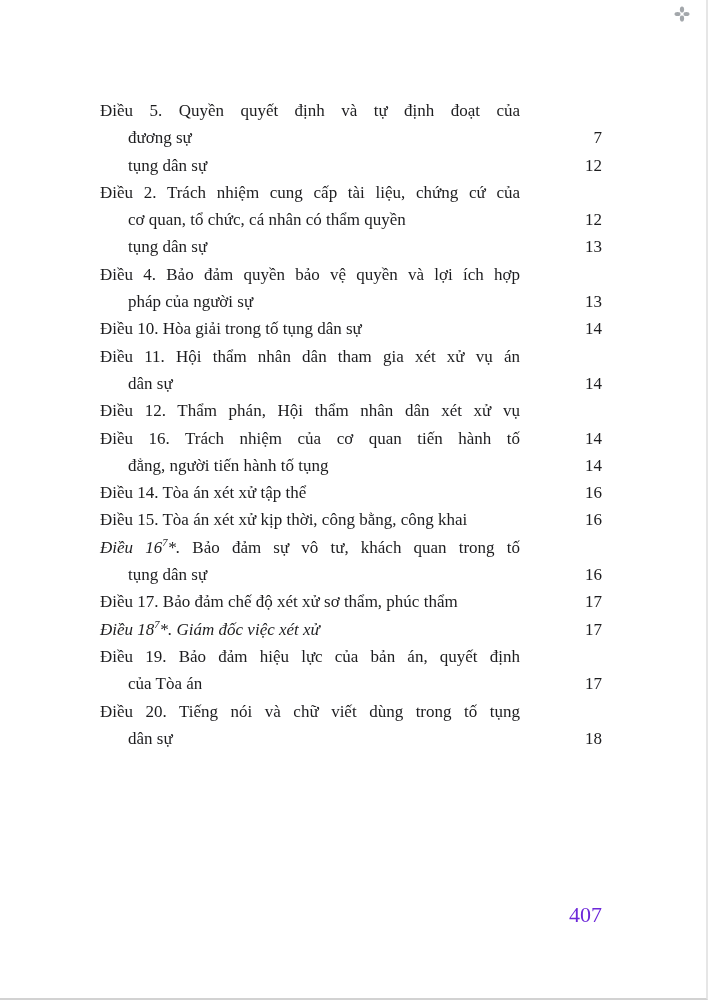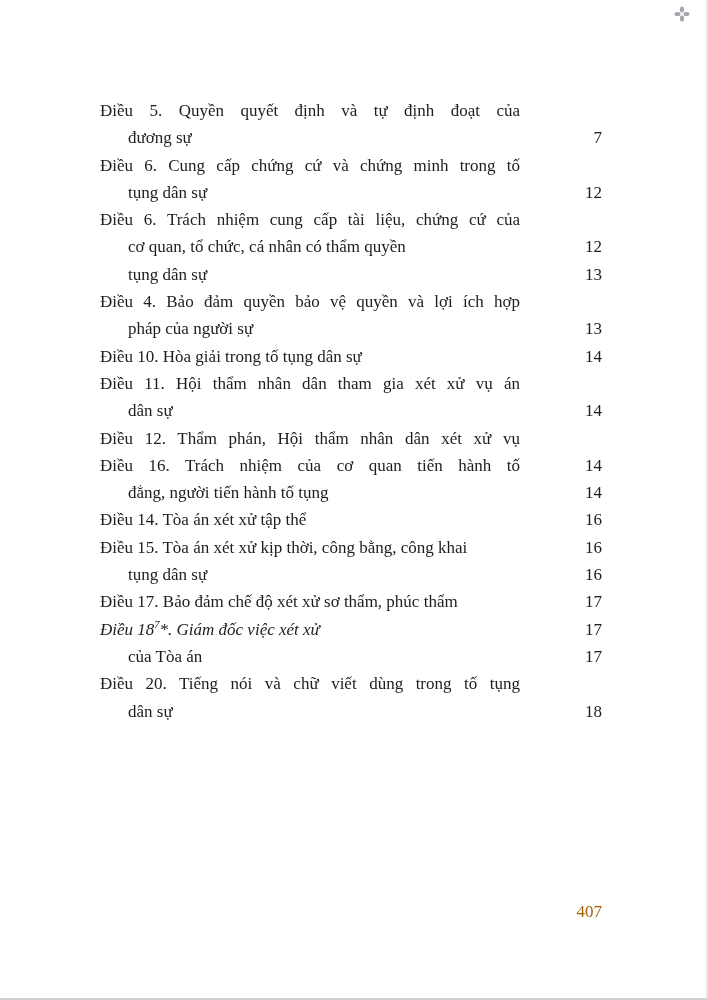--- a/index.html
+++ b/index.html
@@ -44,22 +44,22 @@
     font-style: normal;
   }
   .italic { font-style: italic; }
   sup { font-size: 10.5px; line-height: 0; vertical-align: super; }
   .footer-page {
     position: absolute;
     top: 902px;
     left: 100px;
     width: 502px;
     text-align: right;
-    font-size: 17px;
-    color: #a16207;
+    font-size: 22px;
+    color: #6d28d9;
   }
 </style>
 </head>
 <body>
 
 <div class="ornament">
   <svg width="16" height="16" viewBox="0 0 16 16" aria-hidden="true">
     <g fill="#a3a7ab">
       <ellipse cx="8" cy="3.6" rx="2.1" ry="3.1"></ellipse>
       <ellipse cx="8" cy="12.4" rx="2.1" ry="3.1"></ellipse>
@@ -74,31 +74,28 @@
     <div class="toc-entry">
       <div class="line justify">
         <span class="txt"><span>Điều 5. Quyền quyết định và tự định đoạt của</span></span>
       </div>
       <div class="line cont">
         <span class="txt"><span>đương sự</span></span>
         <span class="page-num">7</span>
       </div>
     </div>
     <div class="toc-entry">
-      <div class="line justify">
-        <span class="txt"><span>Điều 6. Cung cấp chứng cứ và chứng minh trong tố</span></span>
-      </div>
       <div class="line cont">
         <span class="txt"><span>tụng dân sự</span></span>
         <span class="page-num">12</span>
       </div>
     </div>
     <div class="toc-entry">
       <div class="line justify">
-        <span class="txt"><span>Điều 6. Trách nhiệm cung cấp tài liệu, chứng cứ của</span></span>
+        <span class="txt"><span>Điều 2. Trách nhiệm cung cấp tài liệu, chứng cứ của</span></span>
       </div>
       <div class="line cont">
         <span class="txt"><span>cơ quan, tổ chức, cá nhân có thẩm quyền</span></span>
         <span class="page-num">12</span>
       </div>
     </div>
     <div class="toc-entry">
       <div class="line cont">
         <span class="txt"><span>tụng dân sự</span></span>
         <span class="page-num">13</span>
@@ -151,38 +148,44 @@
         <span class="page-num">16</span>
       </div>
     </div>
     <div class="toc-entry">
       <div class="line">
         <span class="txt"><span>Điều 15. Tòa án xét xử kịp thời, công bằng, công khai</span></span>
         <span class="page-num">16</span>
       </div>
     </div>
     <div class="toc-entry">
+      <div class="line justify">
+        <span class="txt"><span class="italic">Điều 16</span><sup class="italic">7</sup><span class="italic">*.</span><span> Bảo đảm sự vô tư, khách quan trong tố</span></span>
+      </div>
       <div class="line cont">
         <span class="txt"><span>tụng dân sự</span></span>
         <span class="page-num">16</span>
       </div>
     </div>
     <div class="toc-entry">
       <div class="line">
         <span class="txt"><span>Điều 17. Bảo đảm chế độ xét xử sơ thẩm, phúc thẩm</span></span>
         <span class="page-num">17</span>
       </div>
     </div>
     <div class="toc-entry">
       <div class="line">
         <span class="txt"><span class="italic">Điều 18</span><sup class="italic">7</sup><span class="italic">*. Giám đốc việc xét xử</span></span>
         <span class="page-num">17</span>
       </div>
     </div>
     <div class="toc-entry">
+      <div class="line justify">
+        <span class="txt"><span>Điều 19. Bảo đảm hiệu lực của bản án, quyết định</span></span>
+      </div>
       <div class="line cont">
         <span class="txt"><span>của Tòa án</span></span>
         <span class="page-num">17</span>
       </div>
     </div>
     <div class="toc-entry">
       <div class="line justify">
         <span class="txt"><span>Điều 20. Tiếng nói và chữ viết dùng trong tố tụng</span></span>
       </div>
       <div class="line cont">

